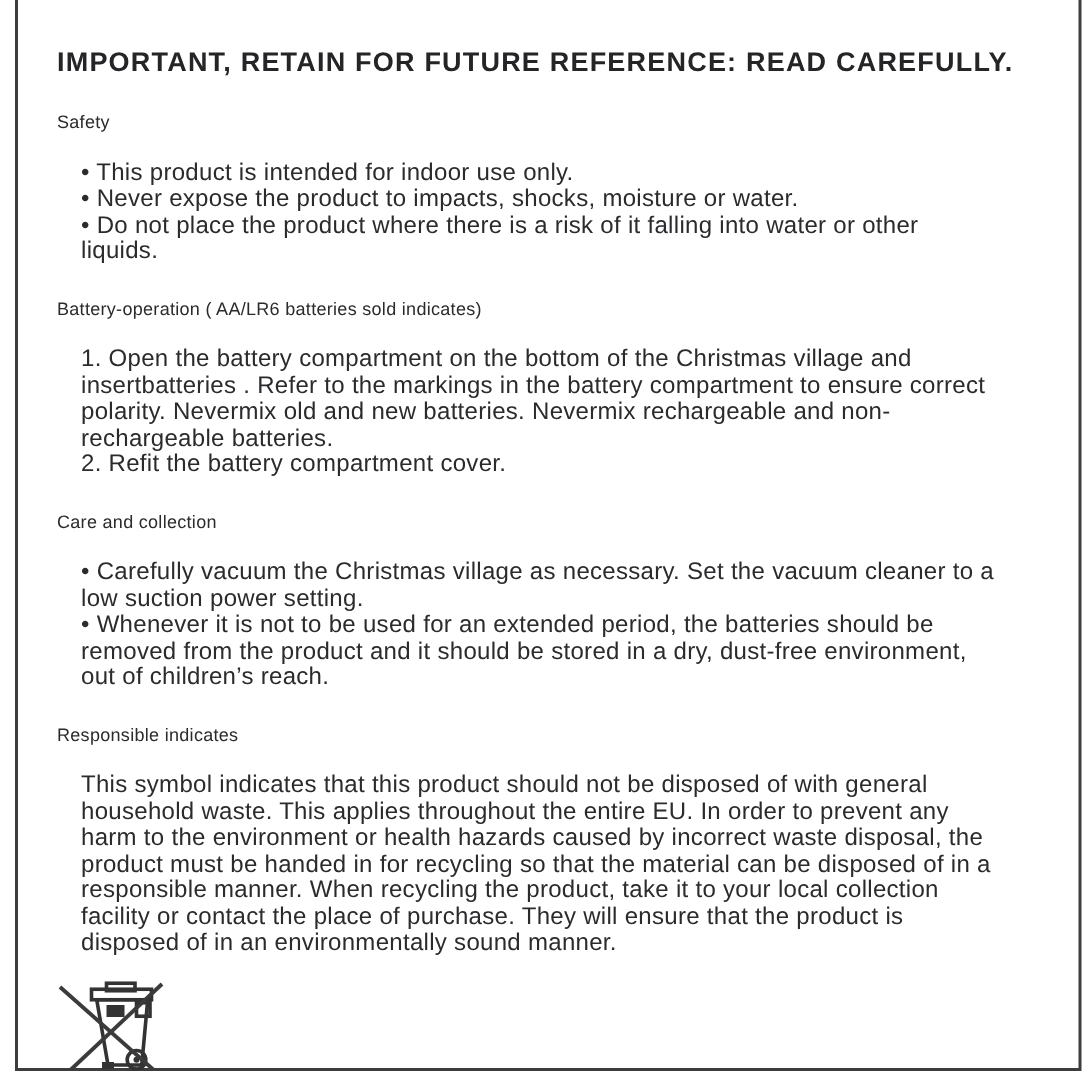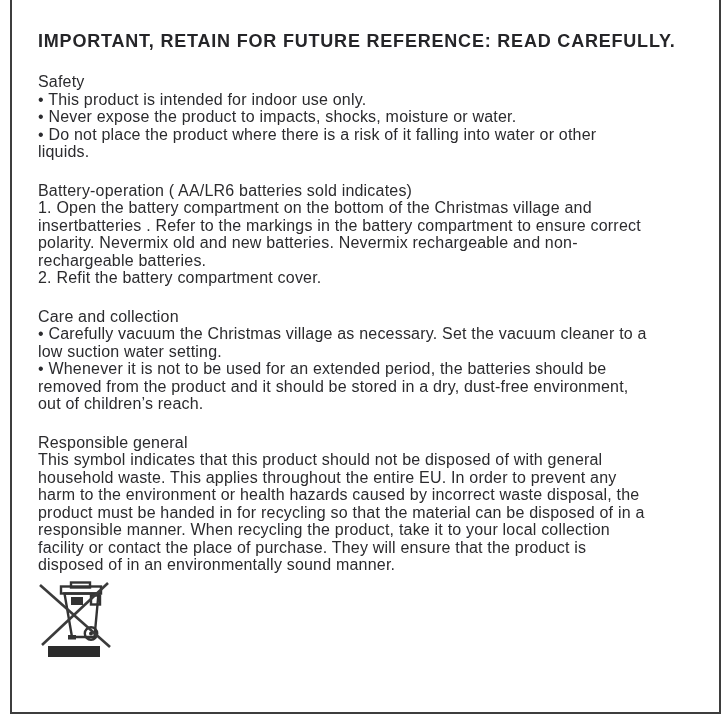--- a/index.html
+++ b/index.html
@@ -31,27 +31,27 @@
     line-height: 21px;
     font-weight: bold;
     letter-spacing: 0.8px;
     color: #252528;
   }
   .section {
     margin-top: 21px;
   }
   .section-heading {
     margin: 0;
-    font-size: 16px;
+    font-size: 12px;
     line-height: 17.5px;
     letter-spacing: 0.2px;
     font-weight: normal;
   }
   .section-body {
-    margin: 0;
+    margin: 16px;
     font-size: 16px;
     line-height: 17.5px;
     letter-spacing: 0.2px;
     white-space: pre-line;
   }
   .weee-wrap {
     margin-top: 7px;
     width: 76px;
     height: 80px;
   }
@@ -80,28 +80,28 @@
       <p class="section-body">1. Open the battery compartment on the bottom of the Christmas village and
 insertbatteries . Refer to the markings in the battery compartment to ensure correct
 polarity. Nevermix old and new batteries. Nevermix rechargeable and non-
 rechargeable batteries.
 2. Refit the battery compartment cover.</p>
     </div>
 
     <div class="section">
       <p class="section-heading">Care and collection</p>
       <p class="section-body">• Carefully vacuum the Christmas village as necessary. Set the vacuum cleaner to a
-low suction water setting.
+low suction power setting.
 • Whenever it is not to be used for an extended period, the batteries should be
 removed from the product and it should be stored in a dry, dust-free environment,
 out of children’s reach.</p>
     </div>
 
     <div class="section">
-      <p class="section-heading">Responsible general</p>
+      <p class="section-heading">Responsible indicates</p>
       <p class="section-body">This symbol indicates that this product should not be disposed of with general
 household waste. This applies throughout the entire EU. In order to prevent any
 harm to the environment or health hazards caused by incorrect waste disposal, the
 product must be handed in for recycling so that the material can be disposed of in a
 responsible manner. When recycling the product, take it to your local collection
 facility or contact the place of purchase. They will ensure that the product is
 disposed of in an environmentally sound manner.</p>
     </div>
 
     <div class="weee-wrap">

